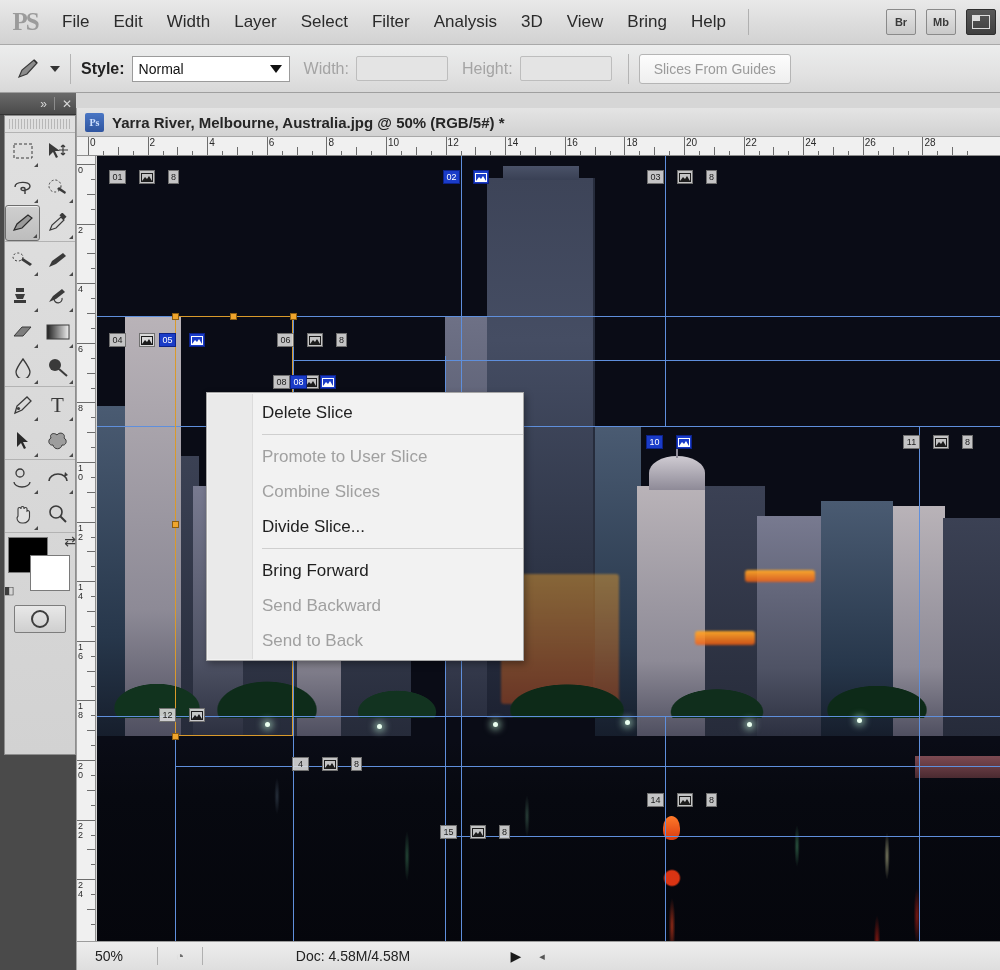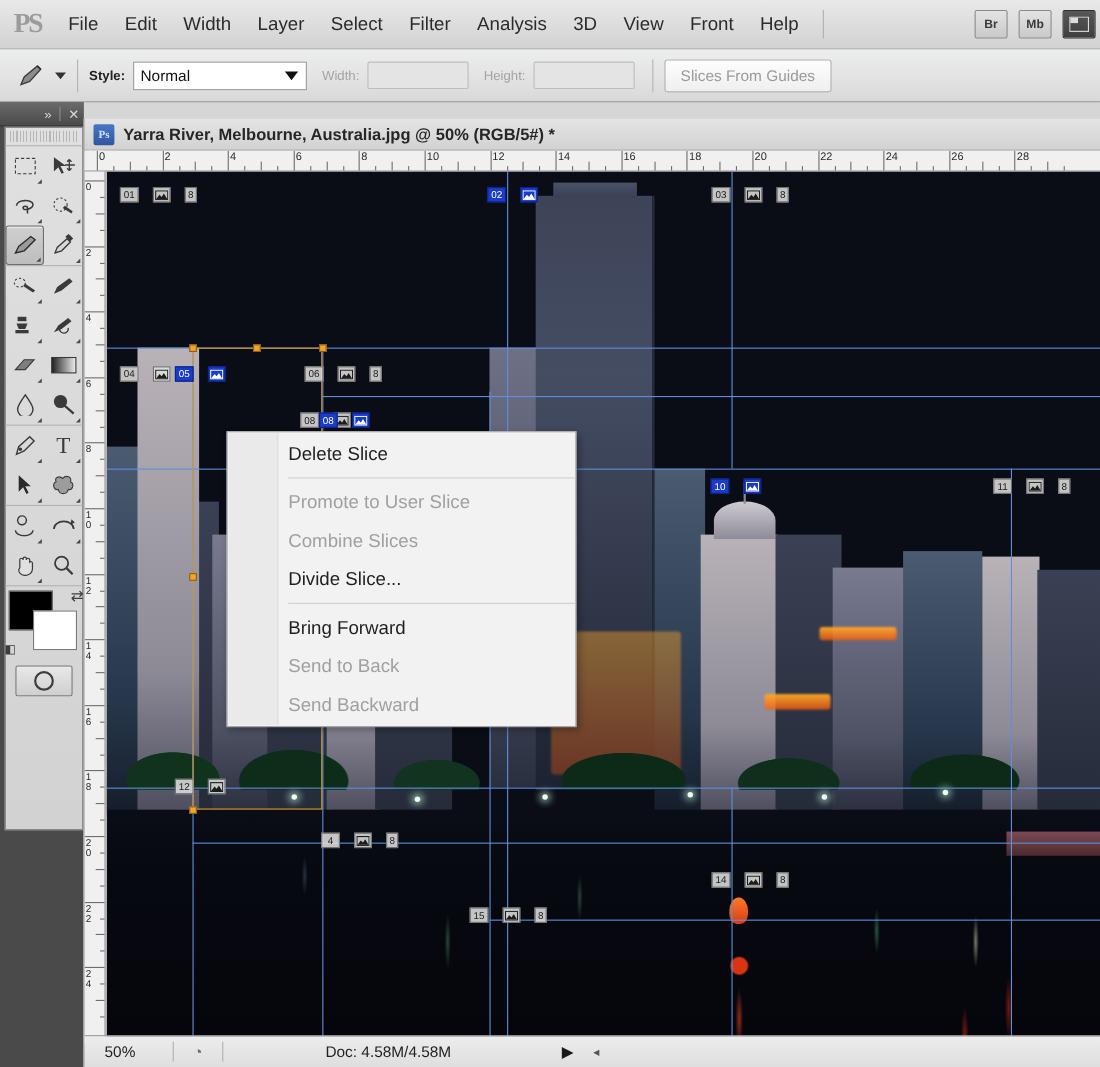--- a/index.html
+++ b/index.html
@@ -48,21 +48,21 @@
     display: flex; align-items: center; padding-left: 8px;
   }
   .ob-tool {
     width: 40px; height: 34px; display: flex; align-items: center; justify-content: center;
   }
   .ob-caret {
     width: 0; height: 0; border-left: 5px solid transparent; border-right: 5px solid transparent;
     border-top: 6px solid #333; margin-left: 2px;
   }
   .ob-sep { width: 1px; height: 30px; background: #b4b4b4; margin: 0 10px; }
-  .ob-label { font-size: 12px; color: #222; font-weight: bold; margin-right: 7px; }
+  .ob-label { font-size: 16px; color: #222; font-weight: bold; margin-right: 7px; }
   .ob-label.dim { color: #a4a4a4; font-weight: normal; }
   .ob-select {
     width: 158px; height: 26px; background: #fff; border: 1px solid #9b9b9b;
     display: flex; align-items: center; padding: 0 6px; font-size: 14px; color: #111;
     position: relative;
   }
   .ob-select .sc {
     position: absolute; right: 7px; top: 50%; transform: translateY(-50%);
     width: 0; height: 0; border-left: 6px solid transparent; border-right: 6px solid transparent;
     border-top: 8px solid #111;
@@ -324,21 +324,21 @@
     <div class="ps-logo">PS</div>
     <div class="menu-item">File</div>
     <div class="menu-item">Edit</div>
     <div class="menu-item">Width</div>
     <div class="menu-item">Layer</div>
     <div class="menu-item">Select</div>
     <div class="menu-item">Filter</div>
     <div class="menu-item">Analysis</div>
     <div class="menu-item">3D</div>
     <div class="menu-item">View</div>
-    <div class="menu-item">Front</div>
+    <div class="menu-item">Bring</div>
     <div class="menu-item">Help</div>
     <div class="mb-sep"></div>
     <div class="mb-right">
       <div class="mb-btn">Br</div>
       <div class="mb-btn">Mb</div>
       <div class="mb-btn dark">
         <svg width="18" height="14" viewBox="0 0 18 14" aria-hidden="true">
           <rect x="0.5" y="0.5" width="17" height="13" fill="none" stroke="#ddd"></rect>
           <rect x="1" y="1" width="7" height="5" fill="#ddd"></rect>
         </svg>
@@ -907,21 +907,21 @@
         <div class="badge-grp" style="left: 570px; top: 685px;">
           <div class="bg-num">14</div>
           <div class="bg-ico">
             <svg width="12" height="9" viewBox="0 0 12 9" aria-hidden="true">
               <rect x="0.5" y="0.5" width="11" height="8" fill="none" stroke="currentColor"></rect>
               <path d="M1 8 L4 4 L6 6 L8 3 L11 8 Z" fill="currentColor"></path>
             </svg>
           </div>
           <div class="bg-link">8</div>
         </div>
-        <div class="badge-grp" style="left: 350px; top: 717px;">
+        <div class="badge-grp" style="left: 363px; top: 717px;">
           <div class="bg-num">15</div>
           <div class="bg-ico">
             <svg width="12" height="9" viewBox="0 0 12 9" aria-hidden="true">
               <rect x="0.5" y="0.5" width="11" height="8" fill="none" stroke="currentColor"></rect>
               <path d="M1 8 L4 4 L6 6 L8 3 L11 8 Z" fill="currentColor"></path>
             </svg>
           </div>
           <div class="bg-link">8</div>
         </div>
       </div>
@@ -929,22 +929,22 @@
     <div class="ctxmenu" style="left:129px; top:284px;">
       <div class="ctx-gutter"></div>
       <div id="ctxItems">
           <div class="ctx-item">Delete Slice</div>
           <div class="ctx-sep"></div>
           <div class="ctx-item disabled">Promote to User Slice</div>
           <div class="ctx-item disabled">Combine Slices</div>
           <div class="ctx-item">Divide Slice...</div>
           <div class="ctx-sep"></div>
           <div class="ctx-item">Bring Forward</div>
+          <div class="ctx-item disabled">Send Backward</div>
           <div class="ctx-item disabled">Send to Back</div>
-          <div class="ctx-item disabled">Send Backward</div>
         </div>
     </div>
 
     <div class="statusbar">
       <div class="sb-zoom">50%</div>
       <div class="sb-sep"></div>
       <div class="sb-icon">◔</div>
       <div class="sb-sep"></div>
       <div class="sb-doc">Doc: 4.58M/4.58M</div>
       <div class="sb-arrow">▶</div>

